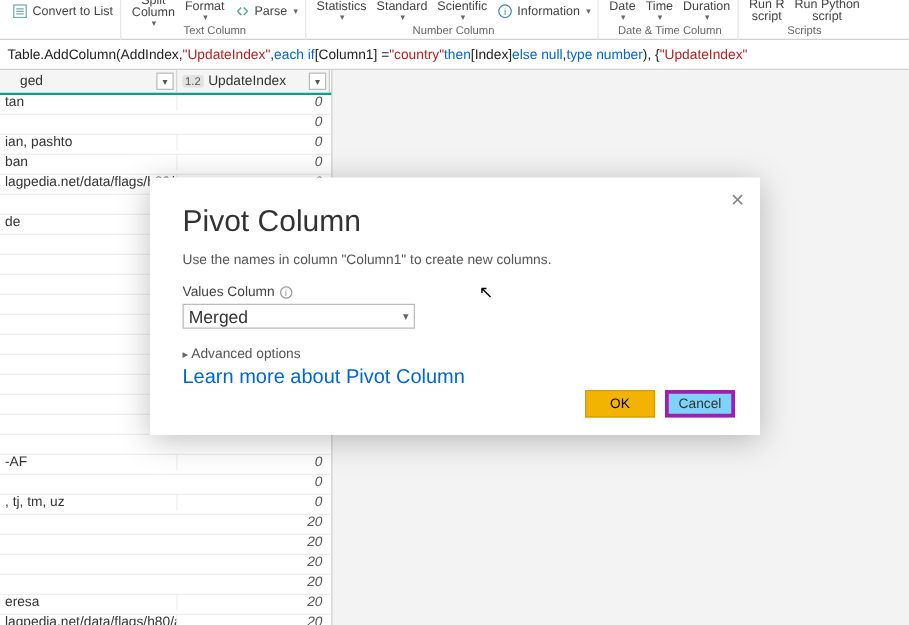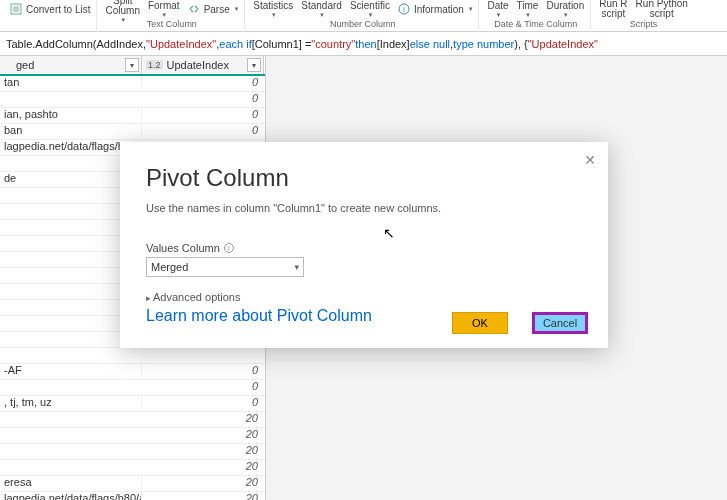--- a/index.html
+++ b/index.html
@@ -152,43 +152,43 @@
   }
   .modal-title {
     font-size: 24px;
     font-weight: 400;
     color: #333;
     margin-bottom: 10px;
   }
   .modal-desc {
     font-size: 11px;
     color: #555;
-    margin-bottom: 28px;
+    margin-bottom: 14px;
   }
   .field-label {
     font-size: 11px;
     color: #444;
     display:flex;
     align-items:center;
     gap:4px;
     margin-bottom:3px;
   }
   .info-icon {
     width:10px;height:10px;border:1px solid #999;border-radius:50%;
     font-size:8px;display:flex;align-items:center;justify-content:center;color:#999;
   }
   .select {
-    width: 158px;
+    width: 186px;
     height: 20px;
     border:1px solid #bbb;
     background:#fff;
     display:flex;
     align-items:center;
     padding:0 4px;
-    font-size:11px;
+    font-size:14px;
     position:relative;
     cursor:pointer;
   }
   .select::after {
     content:"▾";
     position:absolute;
     right:4px;
     font-size:9px;
     color:#666;
   }
@@ -203,21 +203,21 @@
     font-size:16px;
     color:#0066cc;
     margin-top:4px;
     cursor:pointer;
   }
   .modal-buttons {
     position:absolute;
     bottom:14px;
     right:20px;
     display:flex;
-    gap:24px;
+    gap:8px;
   }
   .btn {
     min-width:56px;
     height:22px;
     border:3px solid #a21caf;
     background:#7dd3fc;
     font-size:11px;
     display:flex;
     align-items:center;
     justify-content:center;

